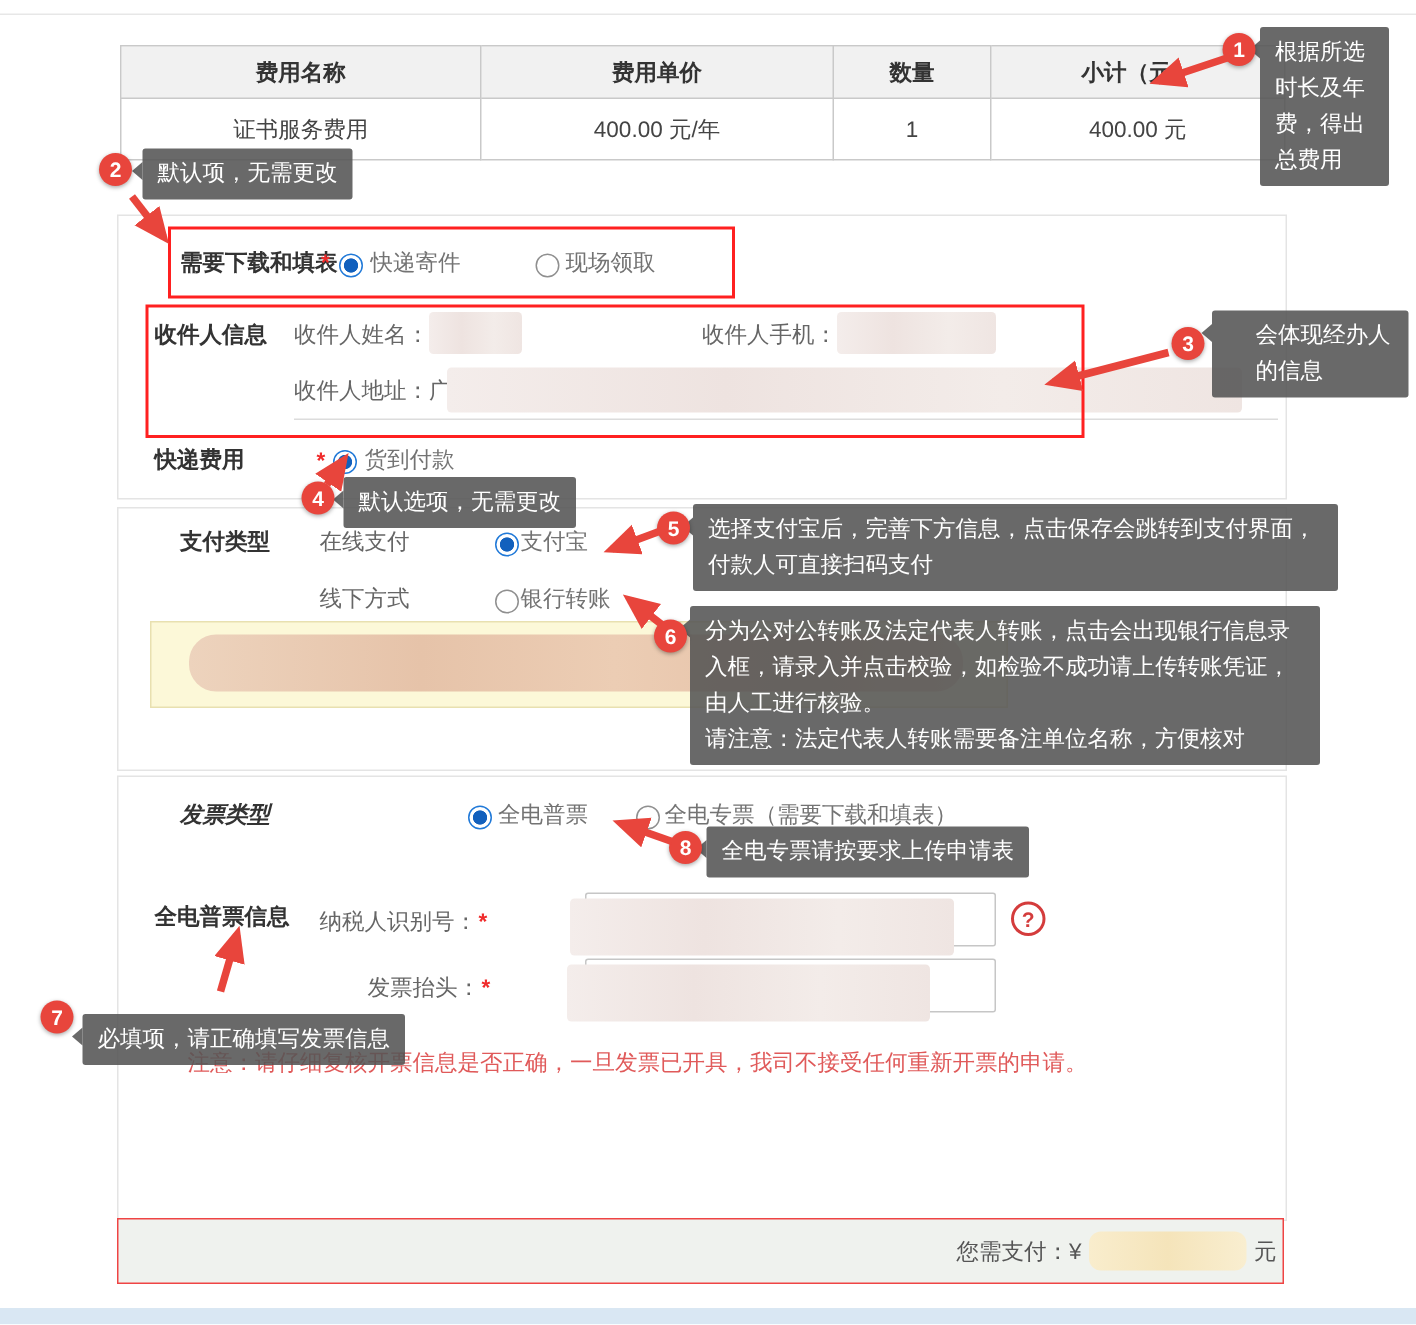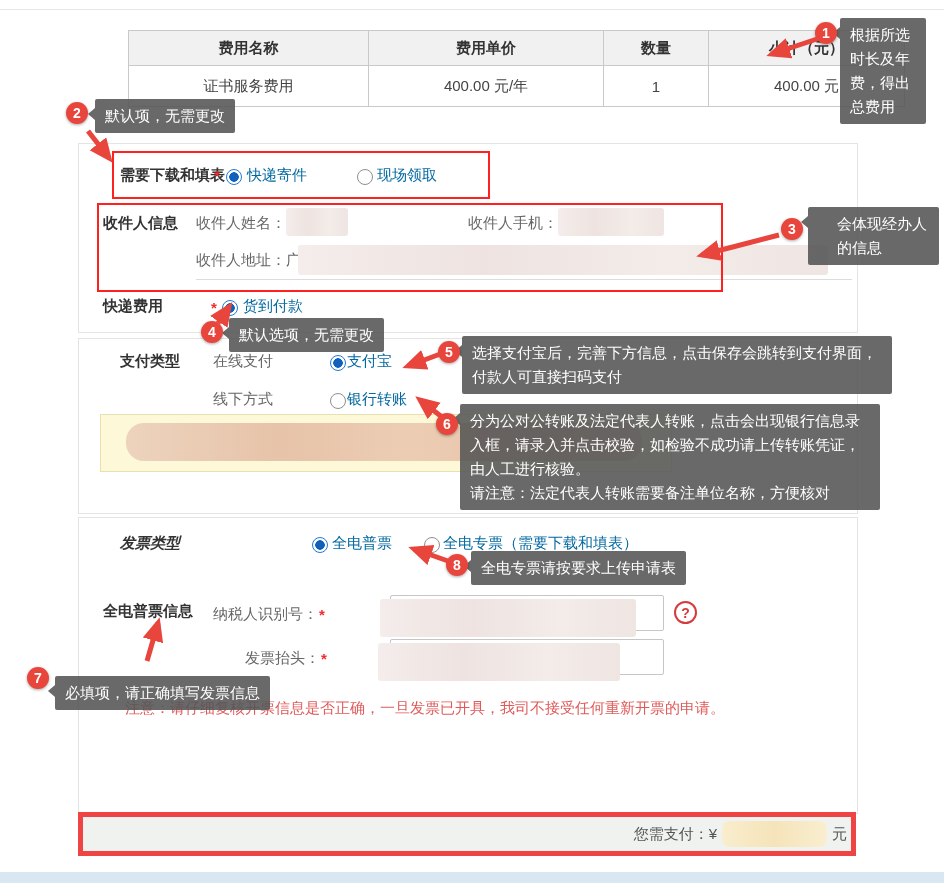--- a/index.html
+++ b/index.html
@@ -1,48 +1,48 @@
 <!DOCTYPE html>
 <html><head>
 <meta charset="utf-8">
 <style>
   html,body{margin:0;padding:0;background:#fff;}
   #root{position:relative;width:944px;height:883px;background:#fff;overflow:hidden;
         font-family:"Liberation Sans","DejaVu Sans",sans-serif;}
   .panel{position:absolute;border:1px solid #e4e4e4;background:#fff;}
   .lbl{position:absolute;font-weight:bold;color:#333;font-size:15px;white-space:nowrap;}
   .sub{position:absolute;color:#666;font-size:15px;white-space:nowrap;}
-  .opt{position:absolute;color:#0369a1;font-size:15px;white-space:nowrap;}
+  .opt{position:absolute;color:#737373;font-size:15px;white-space:nowrap;}
   .redhint{position:absolute;color:#f53b3b;font-size:15px;white-space:nowrap;}
   .star{position:absolute;color:#f02b2b;font-size:15px;font-weight:bold;}
   .tooltip{position:absolute;background:rgba(84,84,84,.88);color:#fff;font-size:15px;
            line-height:24px;padding:5px 10px;border-radius:2px;white-space:pre-line;z-index:30;}
   .tooltip.nw{white-space:nowrap;}
   .tooltip::before{content:"";position:absolute;left:-7px;top:9px;border:6px solid transparent;
            border-left:0;border-right:7px solid rgba(84,84,84,.88);}
   .cnum{position:absolute;width:22px;height:22px;border-radius:50%;background:#e8453c;color:#fff;
         font-size:14px;font-weight:bold;display:flex;align-items:center;justify-content:center;
         z-index:31;box-shadow:0 1px 3px rgba(0,0,0,.35);}
   .redrect{position:absolute;border:2px solid #ff2020;z-index:20;}
   .blur{position:absolute;background:linear-gradient(90deg,#f4edeb,#eee3e0 35%,#f3ece9 70%,#efe5e2);
         border-radius:3px;z-index:5;}
   .radio{position:absolute;width:14px;height:14px;border-radius:50%;border:1px solid #8f8f8f;background:#fff;}
   .radio.sel{border-color:#2079d8;background:radial-gradient(circle,#1260bd 0 4.5px,#fff 5px);}
-  table.feetable{position:absolute;left:80px;top:30px;width:776px;border-collapse:collapse;table-layout:fixed;margin-left:48px;}
+  table.feetable{position:absolute;left:80px;top:30px;width:776px;border-collapse:collapse;table-layout:fixed;}
   table.feetable th{background:#f1f1f1;border:1px solid #c9c9c9;height:32px;font-size:15px;color:#333;font-weight:bold;}
   table.feetable td{background:#fff;border:1px solid #c9c9c9;height:38px;text-align:center;font-size:15px;color:#444;}
   .yellowbox{position:absolute;background:#fcf8d8;border:1px solid #e8e0b0;}
   .yellowblur{position:absolute;border-radius:18px;
         background:linear-gradient(90deg,#edd3bd,#e6c3a9 30%,#eccdb4 55%,#e6c2a8 80%,#edd2ba);}
   .inputbox{position:absolute;border:1px solid #c6c6c6;background:#fff;border-radius:2px;}
   .qicon{position:absolute;width:19px;height:19px;border:2px solid #d43c3c;border-radius:50%;
          color:#d43c3c;font-size:14px;font-weight:bold;display:flex;align-items:center;justify-content:center;z-index:6;}
   .underline{position:absolute;height:1px;background:#dcdcdc;}
   .footer{position:absolute;left:78px;top:812px;width:778px;height:44px;background:#eff2ee;
-          border:5px solid #ef4444;box-sizing:border-box;display:flex;align-items:center;
+          border:1px solid #ef4444;box-sizing:border-box;display:flex;align-items:center;
           justify-content:flex-end;gap:5px;padding-right:4px;}
   .footer .ftext{color:#555;font-size:15px;white-space:nowrap;}
   .fblur{width:105px;height:26px;border-radius:8px;background:linear-gradient(90deg,#f9edcd,#f5e4ba 50%,#f9eed0);}
   .bluestrip{position:absolute;left:0;top:872px;width:944px;height:11px;background:#d9e7f3;}
   .topline{position:absolute;left:0;top:9px;width:944px;height:1px;background:#e7e7e7;}
   svg.arrows{position:absolute;left:0;top:0;z-index:32;pointer-events:none;}
 </style>
 </head>
 <body>
 

